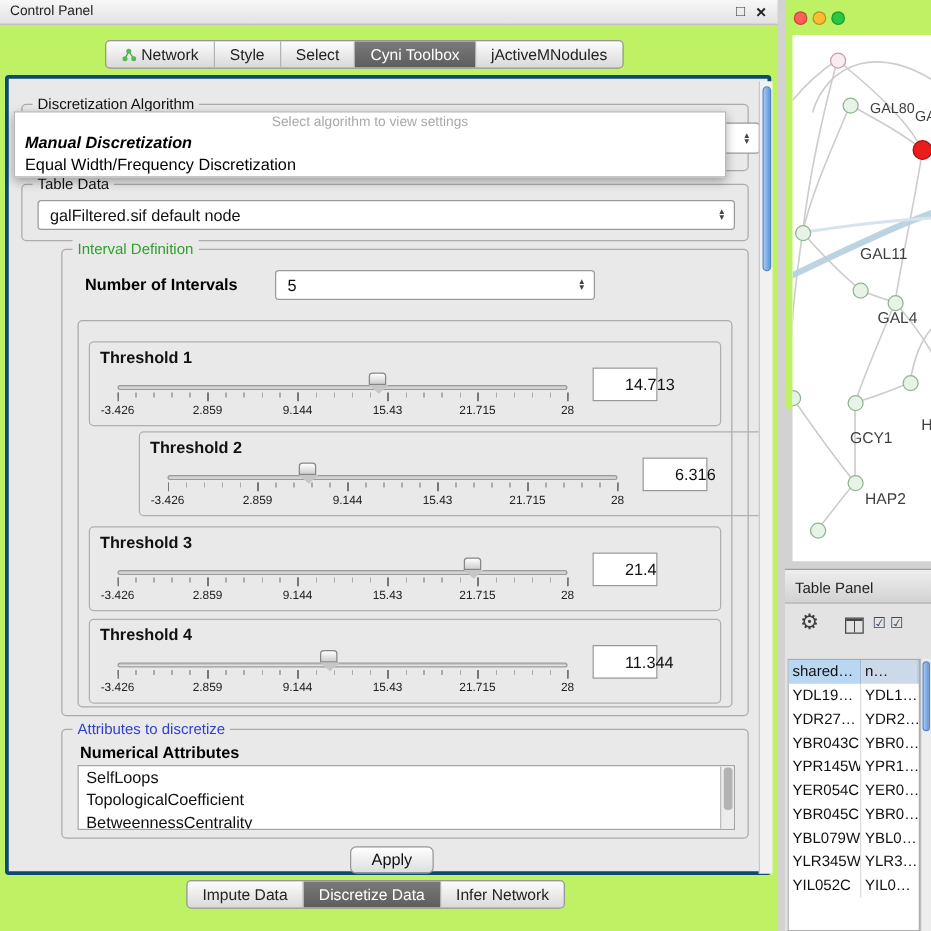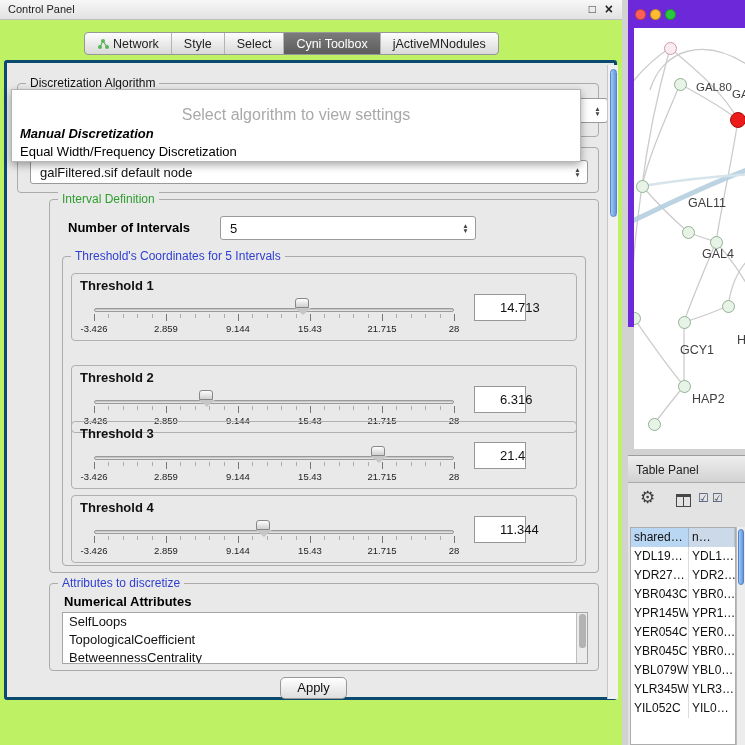--- a/index.html
+++ b/index.html
@@ -35,21 +35,21 @@
 
   .combo { position:absolute; background:#fff; border:1px solid #9a9a9a; border-radius:3px; }
   .combo .cv { position:absolute; left:9px; top:0; line-height:23px; font-size:13px; color:#111; white-space:nowrap; }
   .stepper { position:absolute; right:2px; top:0; bottom:0; width:15px; display:flex;
              flex-direction:column; align-items:center; justify-content:center; color:#444; }
   .stepper span { font-size:6.5px; line-height:5px; }
 
   
   .popup { position:absolute; left:4px; top:26px; width:570px; z-index:20; background:#fff;
            border:1px solid #b5b5b5; box-shadow:0 3px 8px rgba(0,0,0,.35); }
-  .popup .ph  { text-align:center; color:#a9a9a9; font-size:16px; padding:16px 0 1px; }
+  .popup .ph  { text-align:center; color:#a9a9a9; font-size:11px; padding:2px 0 1px; }
   .popup .opt { font-size:13px; color:#000; padding:1px 0 2px 8px; }
   .popup .opt.bold { font-weight:bold;font-style:italic; }
 
   
   .thr { position:absolute; left:8px; width:506px; height:68px; border:1px solid #b0b0b0; border-radius:4px; }
   .thr-title { position:absolute; left:8px; top:4px; font-size:13px; font-weight:bold; }
   .slider { position:absolute; left:22px; top:24px; width:360px; height:40px; }
   .track { position:absolute; left:0; right:0; top:10px; height:4px; background:#e6e6e6;
            border:1px solid #9a9a9a; border-radius:2px; box-shadow:inset 0 1px 1px rgba(0,0,0,.15); }
   .ticks { position:absolute; left:0; top:16px; width:361px; height:7px;
@@ -79,21 +79,21 @@
 
   
   .mscroll { position:absolute; left:600px; top:2px; width:11px; height:634px; background:#f1f1f1; border-left:1px solid #c7c7c7; }
   .mscroll .mth { position:absolute; left:1.5px; top:4px; width:7px; height:148px; border-radius:4px;
                   background:linear-gradient(90deg,#a6c8f2,#5f97e0); border:1px solid #5585c6; }
 
   
   .blbl { position:absolute; font-size:13px; font-weight:bold; color:#000; white-space:nowrap; }
 
   
-  .net-window { position:absolute; left:628px; top:0; width:117px; height:327px; background:#6d28d9; }
+  .net-window { position:absolute; left:628px; top:0; width:117px; height:327px; background:#bef264; }
   .tl { position:absolute; top:9px; width:11px; height:11px; border-radius:50%; border:1px solid rgba(0,0,0,.25); }
   .tl.red    { left:7px;  background:#ff5f57; }
   .tl.yellow { left:22px; background:#febc2e; }
   .tl.green  { left:37px; background:#28c840; }
   .canvas { position:absolute; left:6px; top:28px; width:111px; height:421px; background:#fff; overflow:hidden; }
   .node { position:absolute; width:13px; height:13px; border-radius:50%;
           background:#e7f3e7; border:1px solid #92b392; }
   .node.pink { background:#f8ecf0; border-color:#cf9aa8; }
   .node.red  { width:16px; height:16px; background:#ea1c1c; border-color:#a50f0f; }
   .nlabel { position:absolute; font-size:11.5px; color:#3f3f3f; white-space:nowrap; }
@@ -195,39 +195,38 @@
       <span class="blbl" style="left:18px; top:20px;">Number of Intervals</span>
       <div class="combo" style="left:170px; top:16px; width:256px; height:24px;">
         <span class="cv">5</span>
         <span class="stepper">
           <span>▲</span>
           <span>▼</span>
         </span>
       </div>
 
       <div class="group" style="left:12px; top:56px; width:524px; height:310px;">
-        <span class="gtitle blue">Threshold's Coordinates for 5 Intervals</span>
 
         <div class="thr" style="top:16px;">
           <span class="thr-title">Threshold 1</span>
           <div class="slider">
             <div class="track"></div>
             <div class="ticks"></div>
             <div class="thumb" style="left: calc(57.7% - 7px);"></div>
             <span class="sl l0">-3.426</span>
             <span class="sl l1">2.859</span>
             <span class="sl l2">9.144</span>
             <span class="sl l3">15.43</span>
             <span class="sl l4">21.715</span>
             <span class="sl l5">28</span>
           </div>
           <div class="val">14.713</div>
         </div>
 
-        <div class="thr" style="top:108px;">
+        <div class="thr" style="top:88px;margin-left:40px;">
           <span class="thr-title">Threshold 2</span>
           <div class="slider">
             <div class="track"></div>
             <div class="ticks"></div>
             <div class="thumb" style="left: calc(31% - 7px);"></div>
             <span class="sl l0">-3.426</span>
             <span class="sl l1">2.859</span>
             <span class="sl l2">9.144</span>
             <span class="sl l3">15.43</span>
             <span class="sl l4">21.715</span>
@@ -283,20 +282,31 @@
       </div>
     </div>
 
     <div class="btn" style="left:273px; top:614px; width:67px; height:22px;">Apply</div>
 
     <div class="mscroll">
         <div class="mth"></div>
       </div>
   </div>
 
+  <div class="seg" style="left:149px; top:704px;">
+    <div class="tab">
+        <span>Impute Data</span>
+      </div>
+    <div class="tab selected">
+        <span>Discretize Data</span>
+      </div>
+    <div class="tab">
+        <span>Infer Network</span>
+      </div>
+  </div>
 </div>
 
 <div class="net-window">
   <span class="tl red"></span>
   <span class="tl yellow"></span>
   <span class="tl green"></span>
 
   <div class="canvas">
     <svg width="111" height="421" viewBox="0 0 111 421">
       <g fill="none" stroke="#cccccc" stroke-width="1.3">

